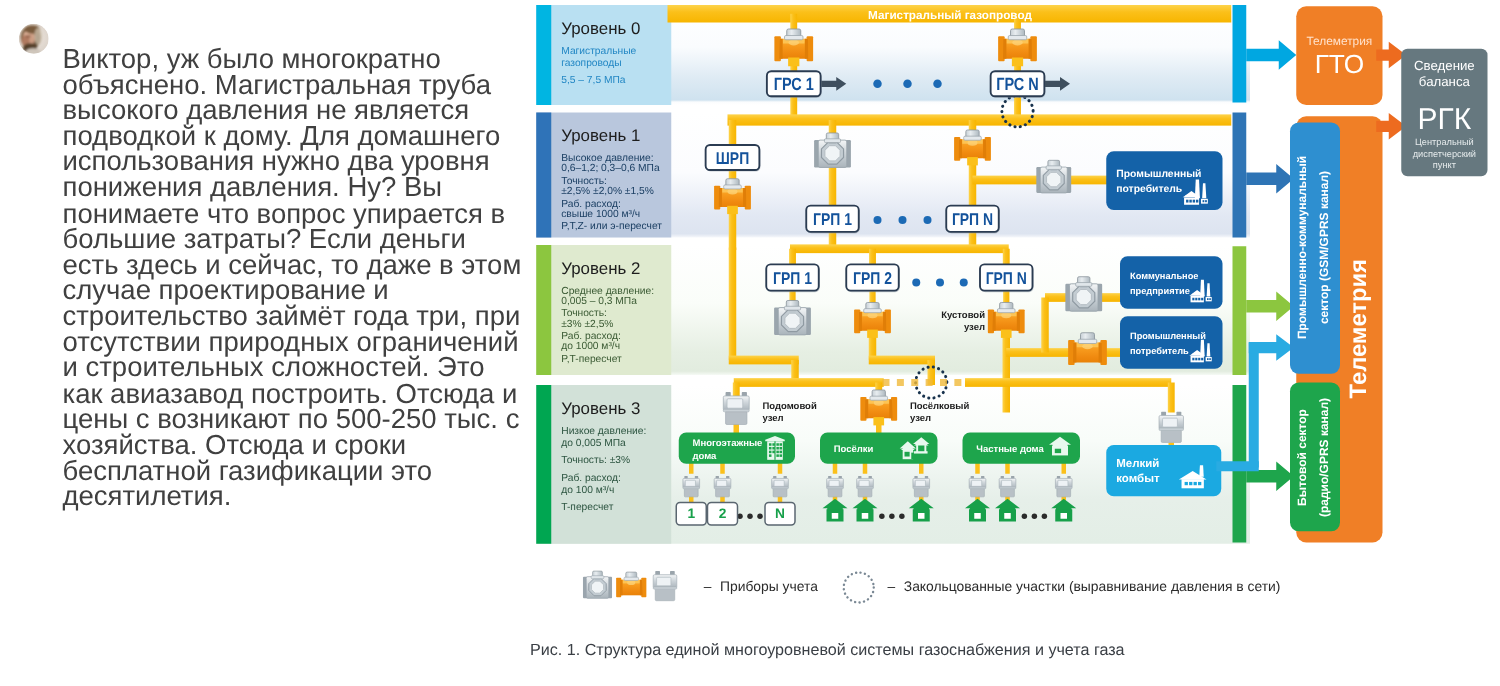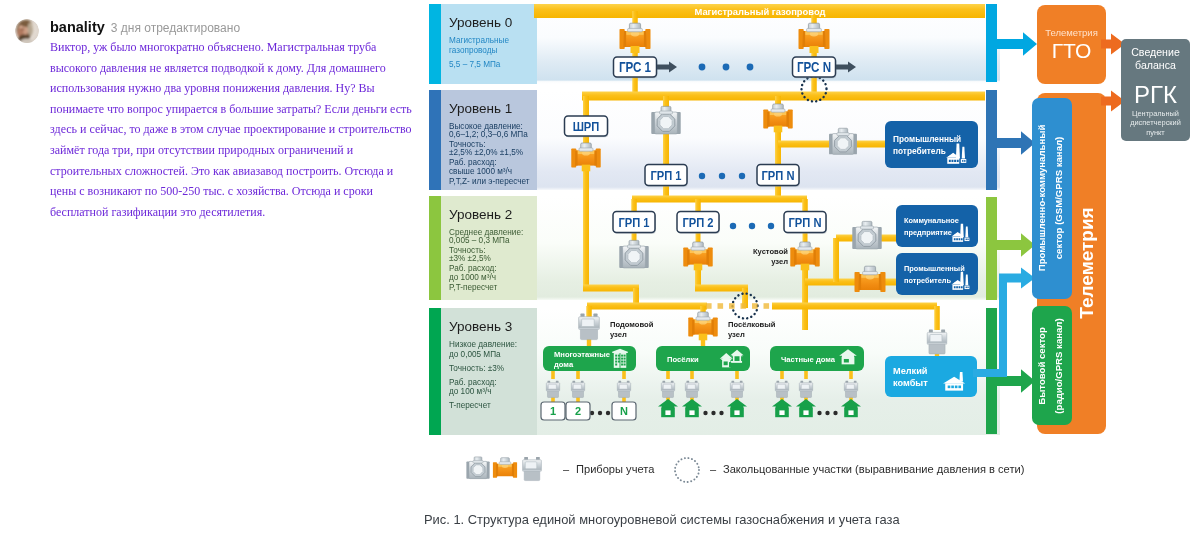--- a/index.html
+++ b/index.html
@@ -5,21 +5,21 @@
 <style>
   html,body{margin:0;padding:0;}
   body{width:1200px;height:549px;background:#ffffff;font-family:"Liberation Sans",sans-serif;overflow:hidden;}
   #root{position:relative;width:1200px;height:549px;}
   
   #comment{position:absolute;left:0;top:0;width:415px;height:549px;}
   #avatar{position:absolute;left:15px;top:19px;width:24px;height:24px;border-radius:50%;overflow:hidden;}
   #c-head{position:absolute;left:50px;top:18px;white-space:nowrap;}
   .c-user{font-size:14.5px;font-weight:bold;color:#111;}
   .c-meta{font-size:12px;color:#999;margin-left:6px;}
-  #c-body{position:absolute;left:50px;top:37px;width:372px;font-size:12px;line-height:20.6px;color:#6d28d9;font-family:Liberation Serif, serif;}
+  #c-body{position:absolute;left:50px;top:37px;width:372px;font-size:22px;line-height:20.6px;color:#404040;}
   
 
   #diagram{position:absolute;left:415px;top:0;width:785px;height:549px;}
   #diagram svg{display:block;}
 </style>
 </head>
 <body>
 
 <div id="root">
   <div id="comment">
@@ -47,23 +47,20 @@
     <ellipse cx="9.5" cy="11" rx="8" ry="9.5" fill="url(#avHair)"></ellipse>
     <ellipse cx="8.2" cy="11.5" rx="5" ry="6.4" fill="url(#avSkin)"></ellipse>
     <ellipse cx="5.5" cy="13.5" rx="3.2" ry="4.5" fill="#b07a60"></ellipse>
     <ellipse cx="9" cy="19.5" rx="5.5" ry="4" fill="#55402c"></ellipse>
     <ellipse cx="7.8" cy="10.2" rx="2.1" ry="1.1" fill="#8a5a44" opacity="0.7"></ellipse>
     <ellipse cx="11" cy="4.5" rx="6" ry="3.4" fill="#7a5c3c"></ellipse>
     <ellipse cx="15.5" cy="10" rx="3" ry="7" fill="#c9bba8" opacity="0.8"></ellipse>
     <ellipse cx="11.5" cy="22.5" rx="6" ry="3" fill="#cfc6bb"></ellipse>
   </g>
 </svg></div>
-    <div id="c-head">
-      <span class="c-user">banality</span><span class="c-meta">3 дня  отредактировано</span>
-    </div>
     <div id="c-body">Виктор, уж было многократно объяснено. Магистральная труба высокого давления не является подводкой к дому. Для домашнего использования нужно два уровня понижения давления. Ну? Вы понимаете что вопрос упирается в большие затраты? Если деньги есть здесь и сейчас, то даже в этом случае проектирование и строительство займёт года три, при отсутствии природных ограничений и строительных сложностей. Это как авиазавод построить. Отсюда и цены с возникают по 500-250 тыс. с хозяйства. Отсюда и сроки бесплатной газификации это десятилетия.</div>
   </div>
   <div id="diagram">
 <svg id="dsvg" width="785" height="549" viewBox="0 0 785 549" xmlns="http://www.w3.org/2000/svg">
 <defs>
   <linearGradient id="gLvl0" x1="0" y1="0" x2="0" y2="1">
     <stop offset="0" stop-color="#ffffff"></stop>
             <stop offset="0.42" stop-color="#fafcfe"></stop>
             <stop offset="0.72" stop-color="#dfebf4"></stop>
             <stop offset="0.95" stop-color="#cfe2ef"></stop>

